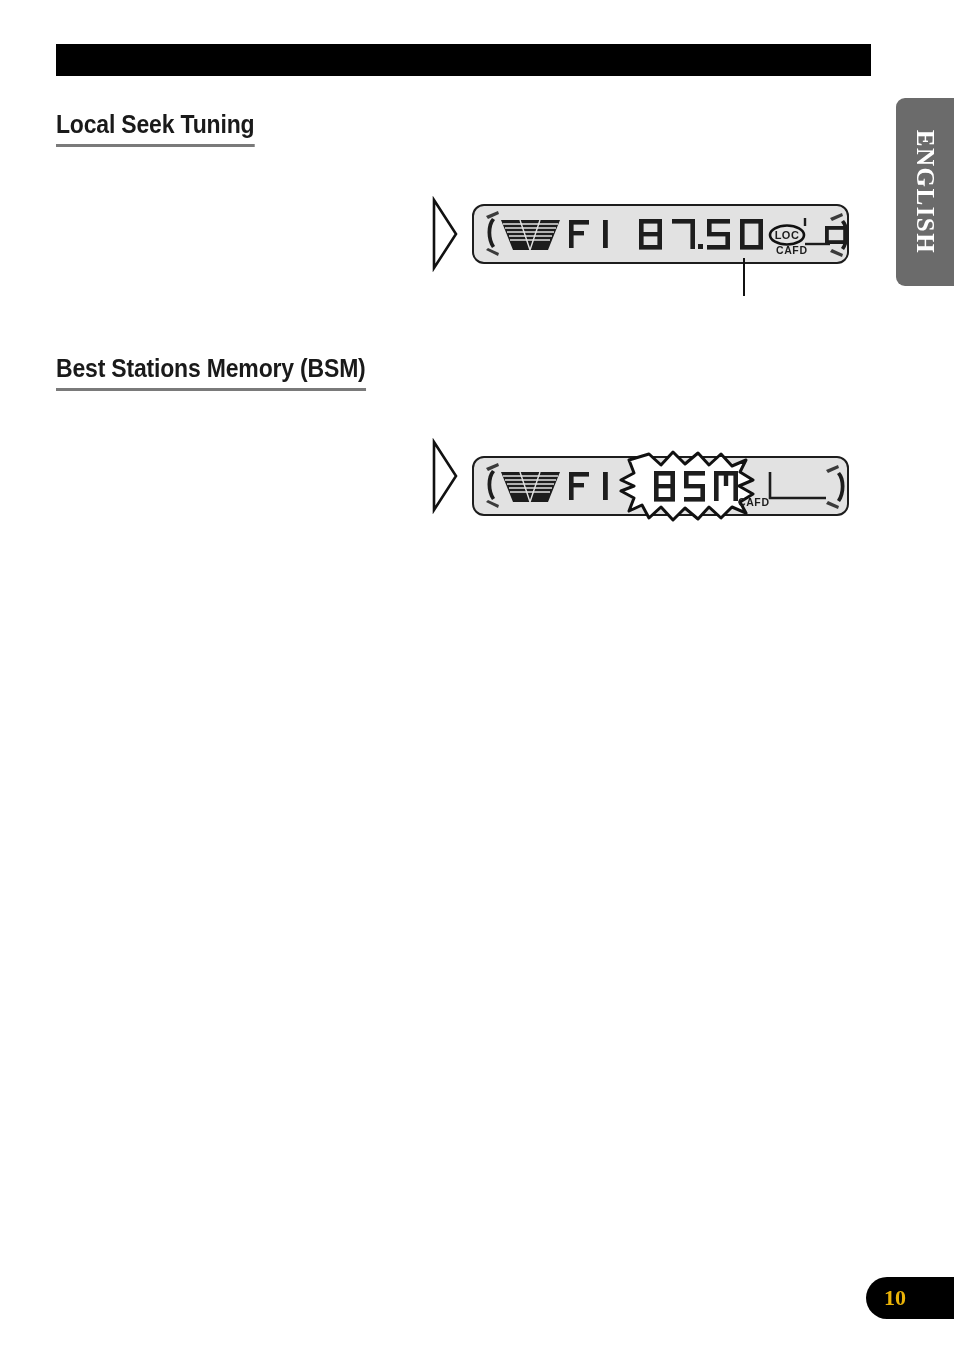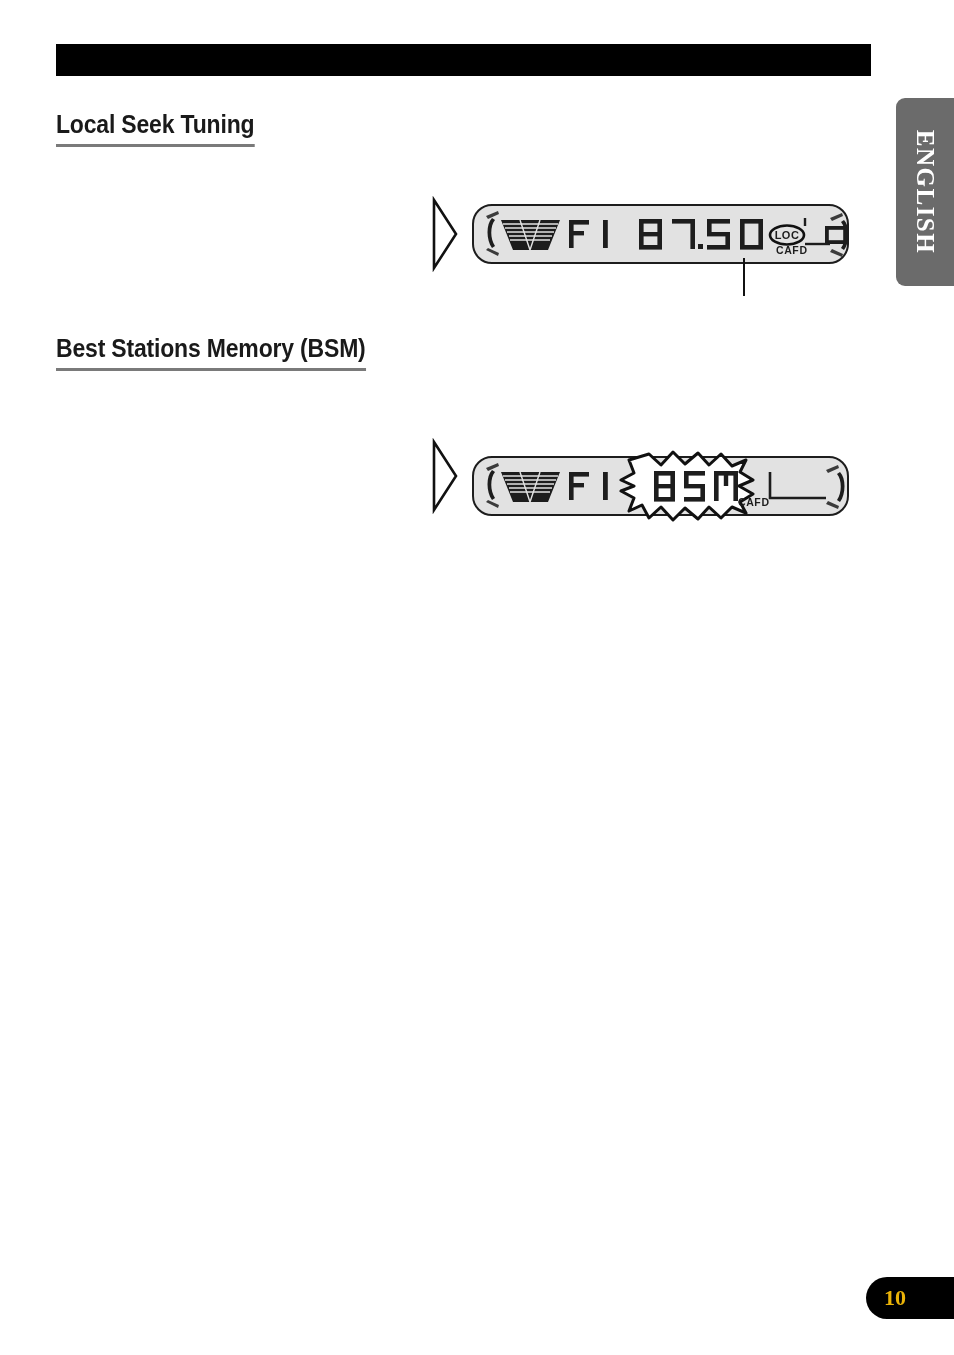--- a/index.html
+++ b/index.html
@@ -94,21 +94,21 @@
   }
   .arrow-marker {
     position: absolute;
     left: 0;
     top: 0;
   }
   .lcd-panel {
     position: absolute;
     background: #e2e2e2;
     border: 2px solid #1d1d1d;
-    border-radius: 20px;
+    border-radius: 12px;
     box-sizing: border-box;
   }
   .lcd-inner {
     position: absolute;
     inset: 0;
   }
   .lcd-svg { display: block; }
   .leader-line {
     position: absolute;
     background: #111111;
@@ -217,21 +217,21 @@
           </g>
         </g>
 
       </svg>
     </div>
   </div>
 
   <div class="leader-line" style="left:313px; top:62px; height:38px;"></div>
 </div>
 
-<div class="section" style="top:334px;">
+<div class="section" style="top:354px;">
   <div class="section-title">Best Stations Memory (BSM)</div>
 </div>
 
 <div class="figure" style="left:430px; top:438px; width:425px; height:100px;">
 
   <svg class="arrow-marker" width="30" height="76" viewBox="0 0 30 76">
     <path d="M4 4 L26 38 L4 72 Z" fill="#ffffff" stroke="#111111" stroke-width="2.6" stroke-linejoin="miter"></path>
   </svg>
 
   <div class="lcd-panel" style="left:42px; top:18px; width:377px; height:60px;">

